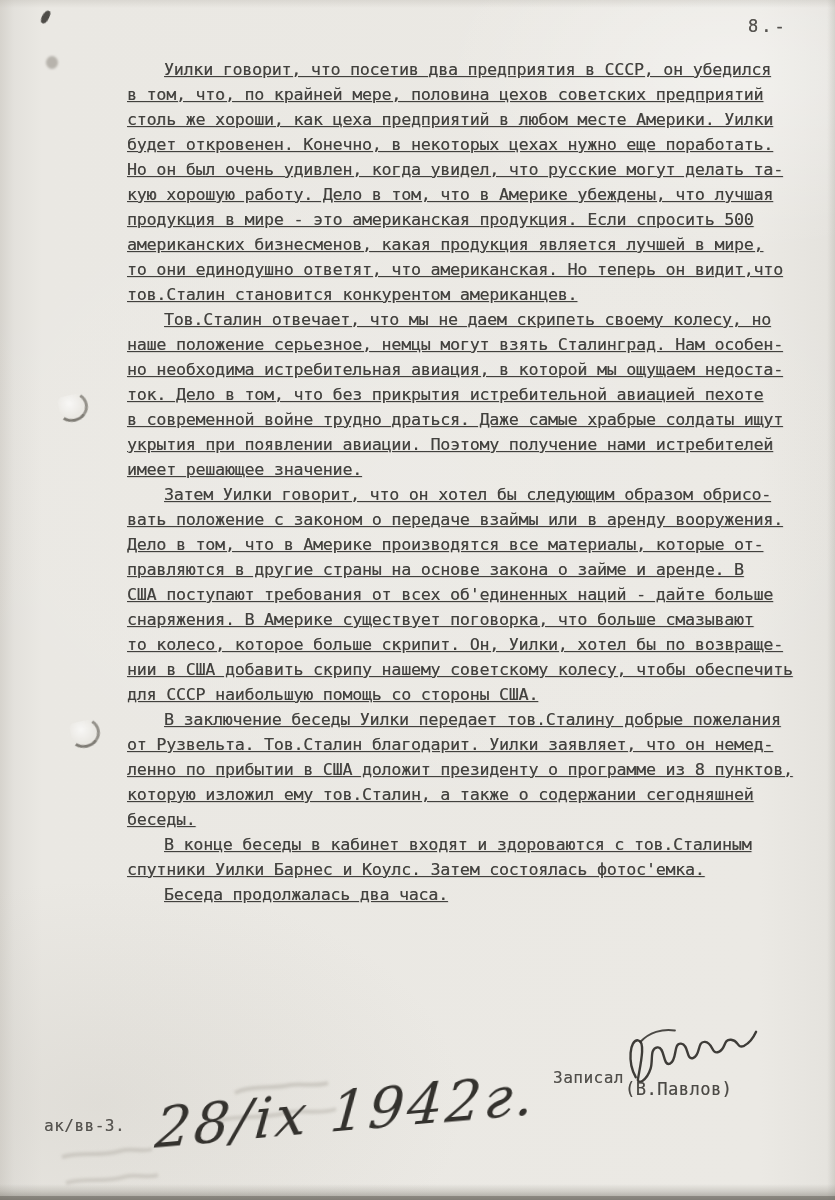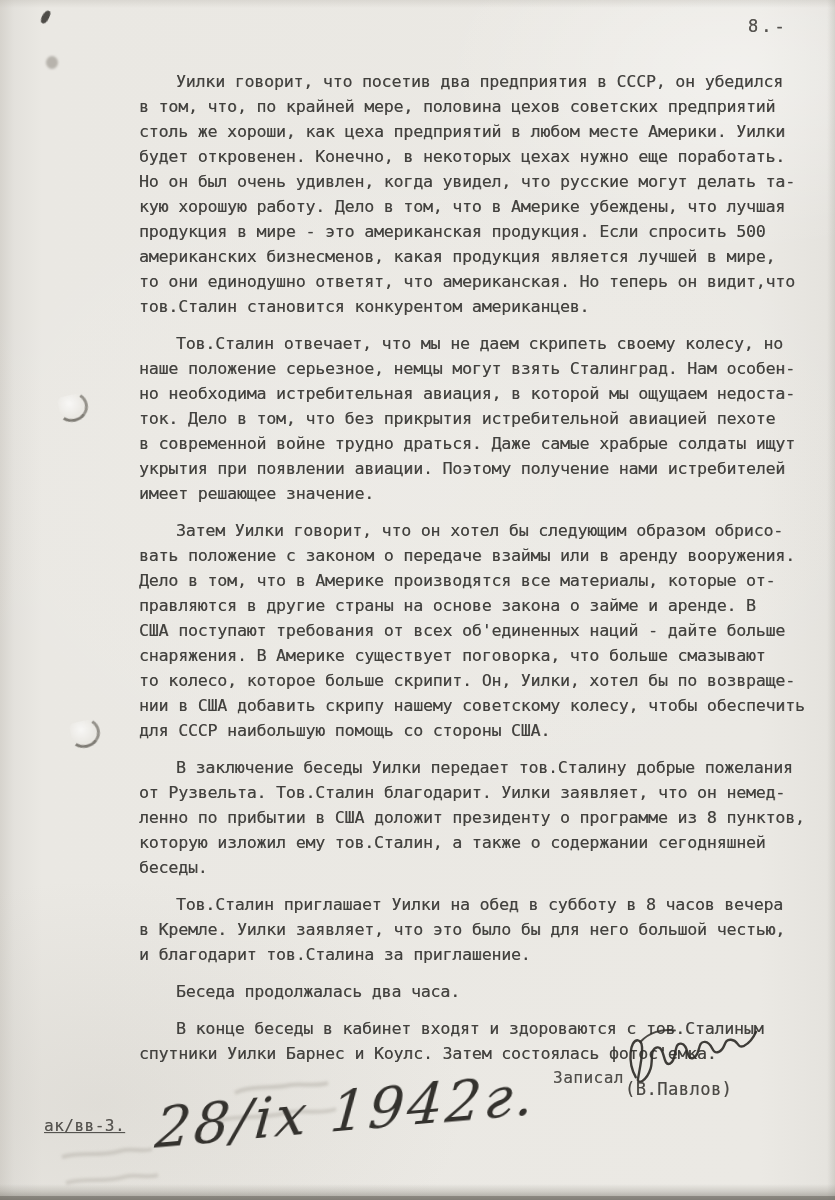--- a/index.html
+++ b/index.html
@@ -39,41 +39,40 @@
     font-size: 17px; letter-spacing: 3px; color: #565450;
     text-shadow: 0 0 0.6px rgba(86,84,80,0.8);
   }
   
   .doc-text {
     position: absolute; left: 127px; top: 57px; width: 696px;
     font-size: 16.6px; line-height: 25px; color: #42413e;
     letter-spacing: -0.2px;
     text-shadow: 0.3px 0.3px 0.5px rgba(66,64,60,0.55);
   }
-  .doc-text p { margin: 12px; white-space: pre-line; text-indent: 37px; }
+  .doc-text p { margin: 0; white-space: pre-line; text-indent: 37px; text-decoration: underline; }
   
   .sig-label {
     position: absolute; left: 553px; top: 1056px;
     font-size: 16px; color: #504e4a; letter-spacing: 0.5px;
     text-shadow: 0.3px 0.3px 0.5px rgba(80,78,74,0.5);
     margin-top: 12px;
   }
   .sig-typed {
     position: absolute; left: 605px; top: 1079px;
     font-size: 17px; color: #4b4945; letter-spacing: 0.5px;
     text-shadow: 0.3px 0.3px 0.5px rgba(75,73,69,0.5);
     margin-left: 20px;
   }
   .scrawl { position: absolute; left: 622px; top: 1018px; transform: rotate(-9deg); }
   
   .typist-code {
     position: absolute; left: 44px; top: 1116px;
     font-size: 16px; color: #55534f; letter-spacing: 0.5px;
     text-shadow: 0.3px 0.3px 0.5px rgba(85,83,79,0.5);
-    text-decoration: underline;
   }
   .date-script {
     position: absolute; left: 155px; top: 1078px;
     font-family: "DejaVu Serif", "Liberation Serif", serif;
     font-style: italic;
     font-size: 56px; color: #34322e; letter-spacing: 3px;
     transform: rotate(-5deg) skewX(-10deg);
     filter: blur(0.35px);
     white-space: nowrap;
   }
@@ -137,26 +136,23 @@
 США поступают требования от всех об'единенных наций - дайте больше
 снаряжения. В Америке существует поговорка, что больше смазывают
 то колесо, которое больше скрипит. Он, Уилки, хотел бы по возвраще-
 нии в США добавить скрипу нашему советскому колесу, чтобы обеспечить
 для СССР наибольшую помощь со стороны США.</p>
     <p>В заключение беседы Уилки передает тов.Сталину добрые пожелания
 от Рузвельта. Тов.Сталин благодарит. Уилки заявляет, что он немед-
 ленно по прибытии в США доложит президенту о программе из 8 пунктов,
 которую изложил ему тов.Сталин, а также о содержании сегодняшней
 беседы.</p>
-    <p>Тов.Сталин приглашает Уилки на обед в субботу в 8 часов вечера
-в Кремле. Уилки заявляет, что это было бы для него большой честью,
-и благодарит тов.Сталина за приглашение.</p>
-    <p>Беседа продолжалась два часа.</p>
     <p>В конце беседы в кабинет входят и здороваются с тов.Сталиным
 спутники Уилки Барнес и Коулс. Затем состоялась фотос'емка.</p>
+    <p>Беседа продолжалась два часа.</p>
   </main>
 
   <div class="punch punch-1"></div>
   <div class="punch punch-2"></div>
 
   <div class="sig-label">Записал</div>
 
   <svg class="scrawl" width="140" height="62" viewBox="0 0 140 62" role="img" aria-label="Павлов">
     <path d="M10,50 C4,34 10,12 18,14 C26,16 16,40 12,52 C10,58 20,56 26,44 C30,36 28,24 36,24 C44,24 38,44 46,42 C54,40 52,22 60,24 C68,26 62,42 70,40 C78,38 76,24 84,26 C92,28 88,40 96,38 C104,36 102,26 110,28 C118,30 114,38 122,36 C128,34 132,30 136,24" fill="none" stroke="#2f2d29" stroke-width="2.4" stroke-linecap="round" opacity="0.92"></path>
     <path d="M20,16 C30,8 44,6 56,10" fill="none" stroke="#2f2d29" stroke-width="2" stroke-linecap="round" opacity="0.85"></path>

